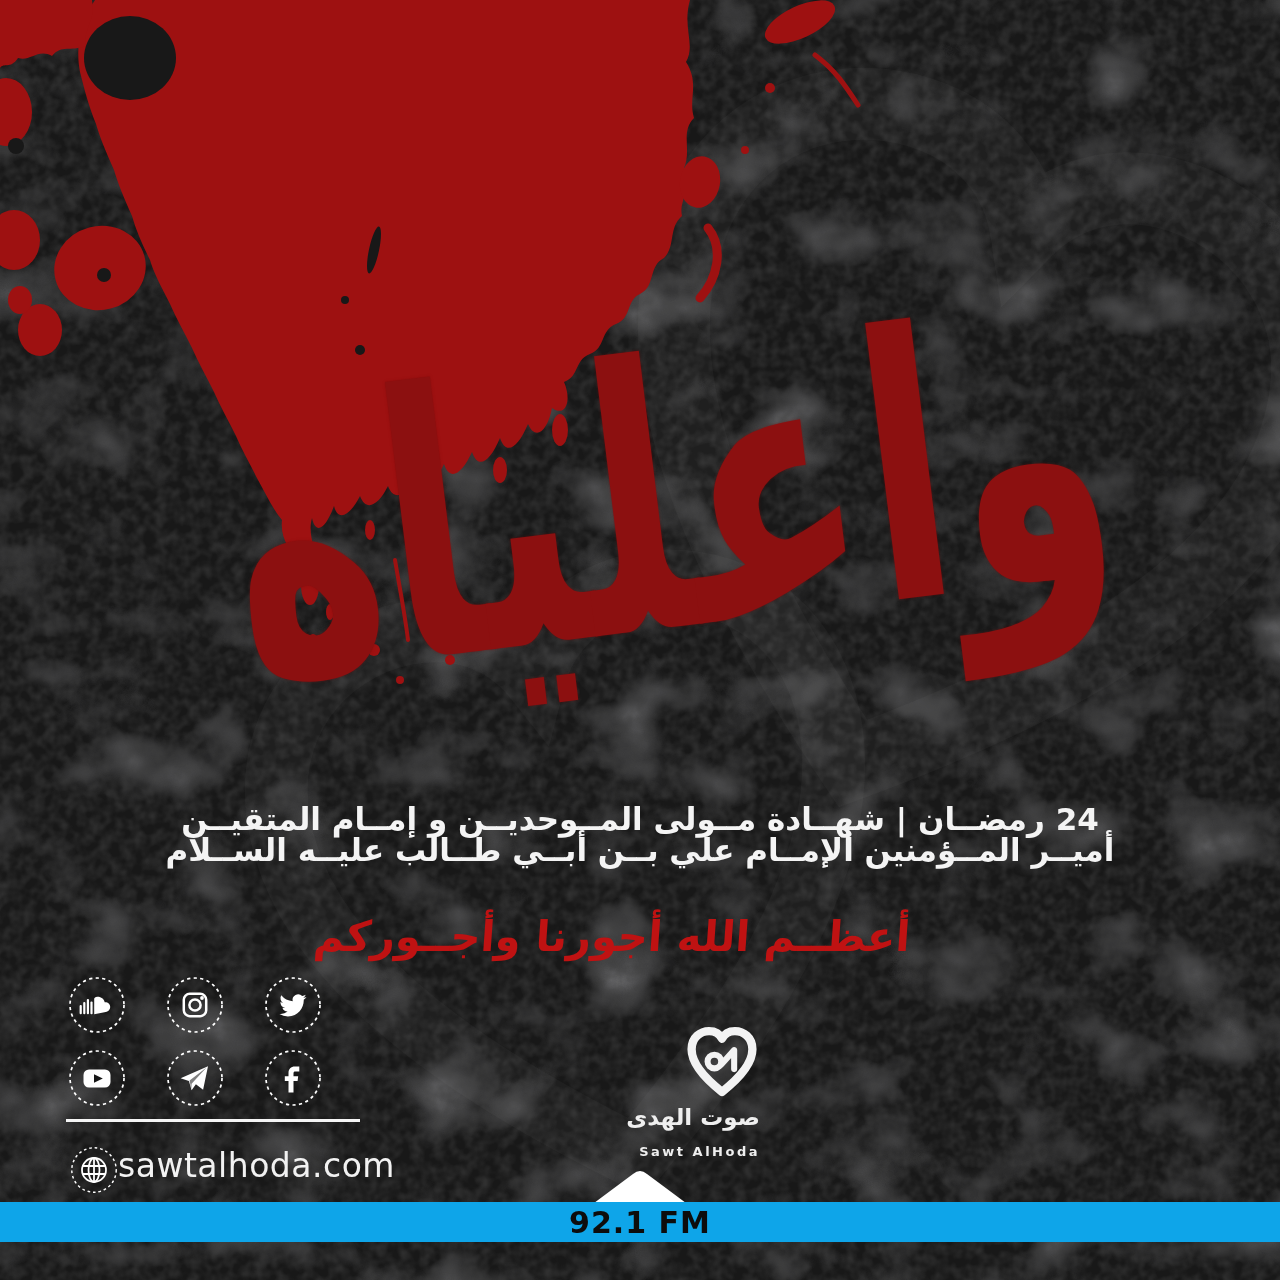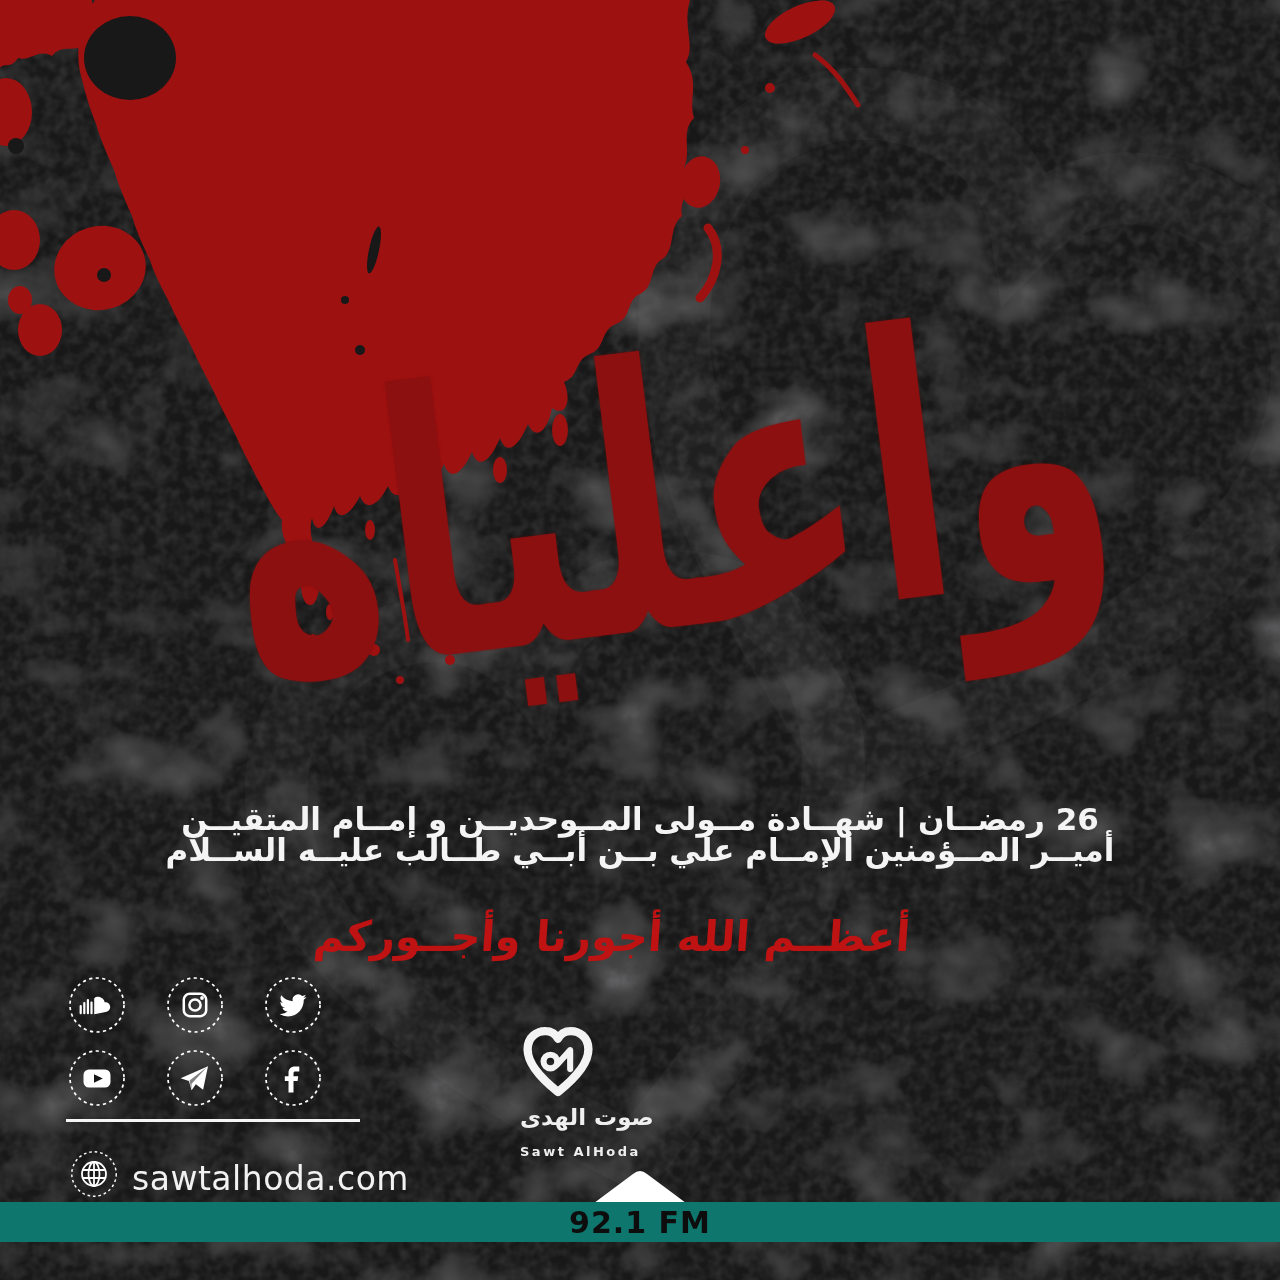--- a/index.html
+++ b/index.html
@@ -35,30 +35,30 @@
   .social-grid{
     position:absolute;left:68px;top:976px;
     display:grid;grid-template-columns:repeat(3,58px);grid-auto-rows:58px;
     column-gap:40px;row-gap:15px;
   }
   .social-icon{width:58px;height:58px;cursor:pointer;}
   
   .divider{position:absolute;left:66px;top:1119px;width:294px;height:3px;background:#f5f5f5;}
   .website-row{
     position:absolute;left:70px;top:1146px;height:52px;
-    display:flex;align-items:flex-end;gap:14px;cursor:pointer;
+    display:flex;align-items:flex-start;cursor:pointer;
   }
   .website-label{color:#f2f2f2;font-size:33px;font-weight:normal;letter-spacing:.5px;}
   
-  .logo{position:absolute;left:520px;top:1022px;width:240px;text-align:left;}
+  .logo{position:absolute;left:520px;top:1022px;width:240px;text-align:right;}
   .logo-arabic{color:#efefef;font-size:23px;font-weight:bold;direction:rtl;margin-top:2px;}
   .logo-latin{color:#efefef;font-size:13px;font-weight:bold;letter-spacing:2.5px;margin-top:14px;}
   
   .fm-bar{
-    position:absolute;left:0;top:1202px;width:1280px;height:40px;background:#0f766e;
+    position:absolute;left:0;top:1202px;width:1280px;height:40px;background:#0ea5e9;
     display:flex;align-items:center;justify-content:center;
   }
   .fm-text{color:#0d0d0d;font-size:30px;font-weight:bold;letter-spacing:1px;font-family:"DejaVu Sans",sans-serif;}
   .fm-triangle{position:absolute;left:586px;top:1166px;pointer-events:none;}
 </style>
 </head>
 <body>
 
 <div class="poster">
 
@@ -147,21 +147,21 @@
       <circle cx="16" cy="146" r="8"></circle>
       <circle cx="104" cy="275" r="7"></circle>
       <ellipse cx="374" cy="250" rx="5" ry="24" transform="rotate(12 374 250)"></ellipse>
       <circle cx="360" cy="350" r="5"></circle>
       <circle cx="345" cy="300" r="4"></circle>
     </g>
   </svg>
 
   <div class="calligraphy" dir="rtl">واعلياه</div>
 
-  <div class="occasion-line l1">26 رمضــان | شهــادة مــولى المــوحديــن و إمــام المتقيــن</div>
+  <div class="occasion-line l1">24 رمضــان | شهــادة مــولى المــوحديــن و إمــام المتقيــن</div>
   <div class="occasion-line l2">أميــر المــؤمنين الإمــام علي بــن أبــي طــالب عليــه الســلام</div>
   <div class="dua-line">أعظــم الله أجورنا وأجــوركم</div>
 
   <div class="social-grid">
     <div class="social-icon">
       <svg width="58" height="58" viewBox="0 0 58 58">
         <circle cx="29" cy="29" r="27" fill="none" stroke="#fff" stroke-width="1.7" stroke-dasharray="3.2 3.4"></circle>
         <g fill="#fff">
           <rect x="11.6" y="29" width="2.2" height="9.2" rx="1"></rect>
           <rect x="15.2" y="26" width="2.2" height="12.2" rx="1"></rect>

